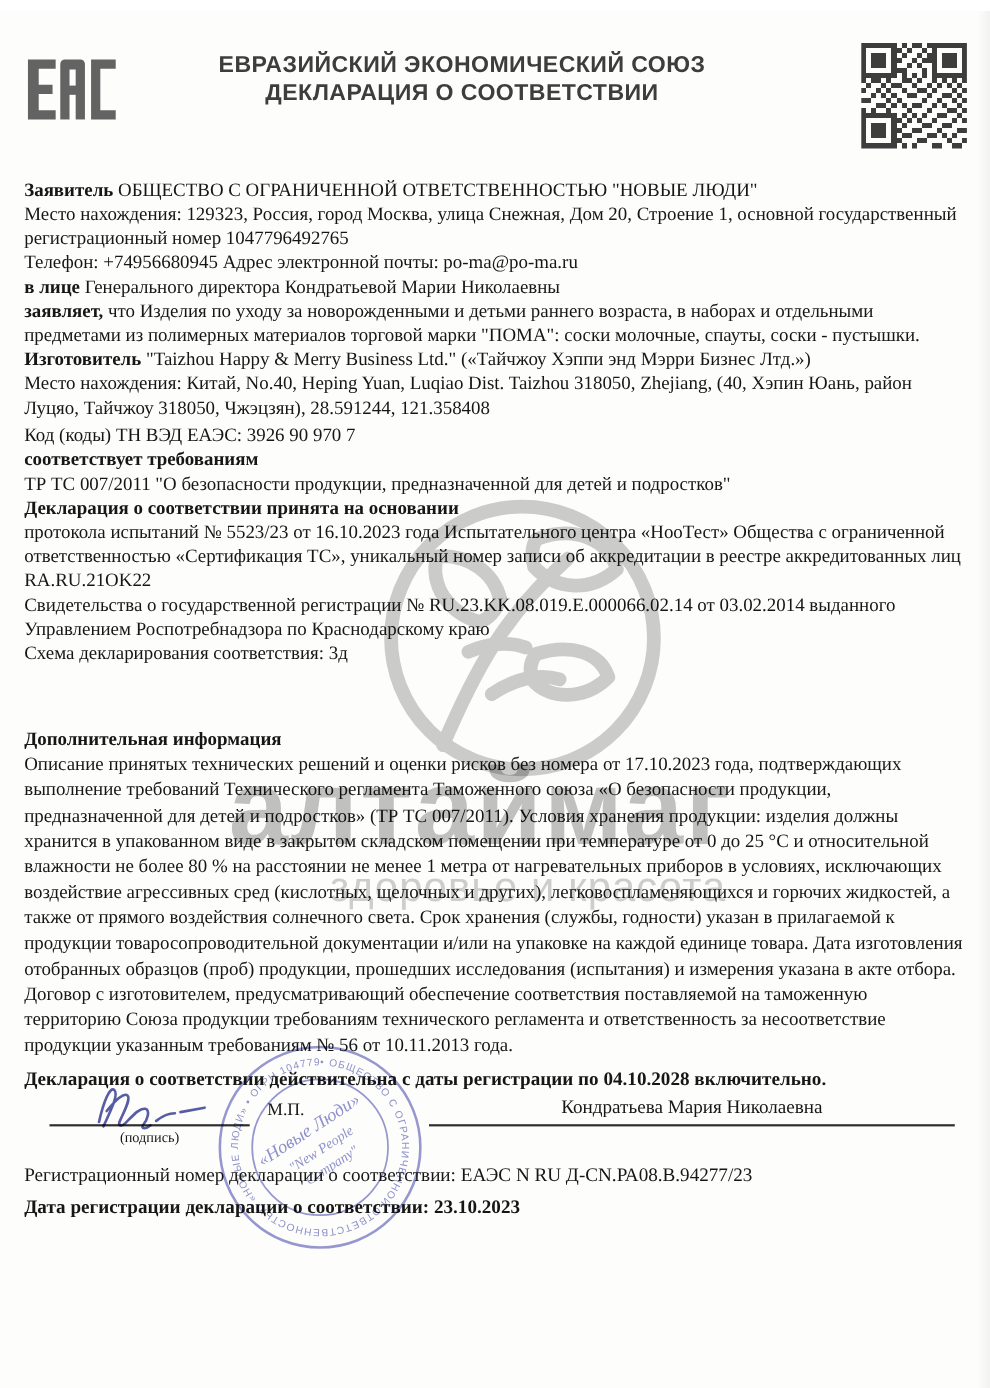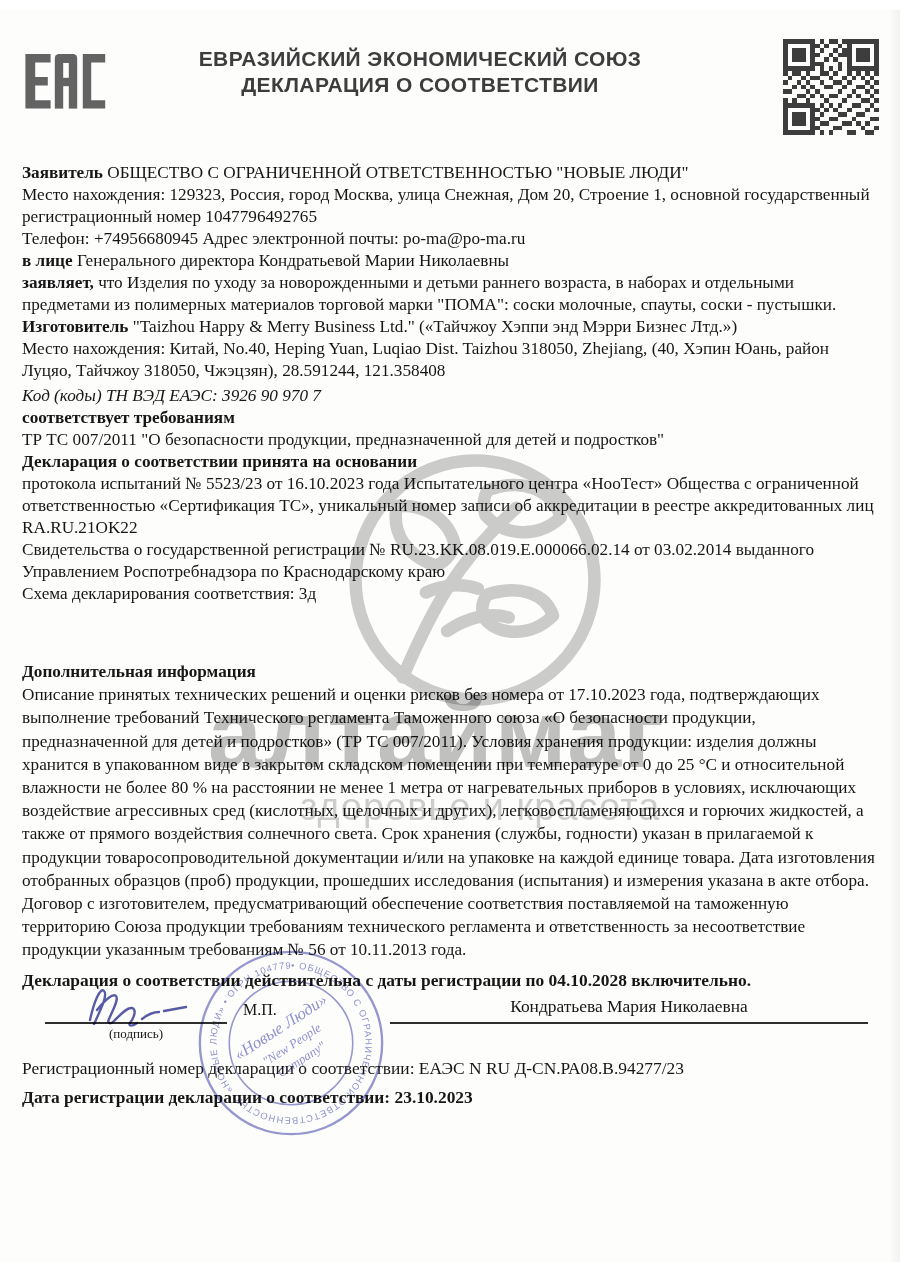--- a/index.html
+++ b/index.html
@@ -7,21 +7,21 @@
         font-family:"Liberation Serif",serif;color:#161616;margin-top:10px;}
   
   .eac-logo{position:absolute;left:24px;top:33px;}
   .doc-title{position:absolute;left:130px;top:36px;width:580px;text-align:center;
              font-family:"Liberation Sans",sans-serif;font-weight:bold;font-size:21px;
              line-height:26px;color:#3d3d3d;letter-spacing:.4px;}
   .qr{position:absolute;left:783px;top:29px;}
   
   .doc-body{position:absolute;left:22px;top:152px;width:856px;font-size:17.2px;line-height:22px;z-index:1;}
   .doc-body p{margin:0;}
-  .doc-body p.mt3{margin-top:3px;font-style:italic;}
+  .doc-body p.mt3{margin-top:3px;}
   .dop-block{position:absolute;left:22px;top:650px;width:856px;font-size:17.2px;line-height:23.2px;z-index:1;}
   .dop-block p{margin:0;}
   b{font-weight:bold;}
   .validity{position:absolute;left:22px;top:960px;width:856px;font-size:17.4px;font-weight:bold;z-index:1;}
   
   .sig-line-left{position:absolute;left:45px;top:1012px;width:182px;border-top:2px solid #2e2e2e;z-index:1;}
   .sig-label-left{position:absolute;left:45px;top:1016px;width:182px;text-align:center;font-size:13px;z-index:1;}
   .mp{position:absolute;left:243px;top:991px;font-size:16px;z-index:1;}
   .sig-line-right{position:absolute;left:390px;top:1012px;width:478px;border-top:2px solid #2e2e2e;z-index:1;}
   .signer-name{position:absolute;left:390px;top:986px;width:478px;text-align:center;font-size:17.4px;z-index:1;}

